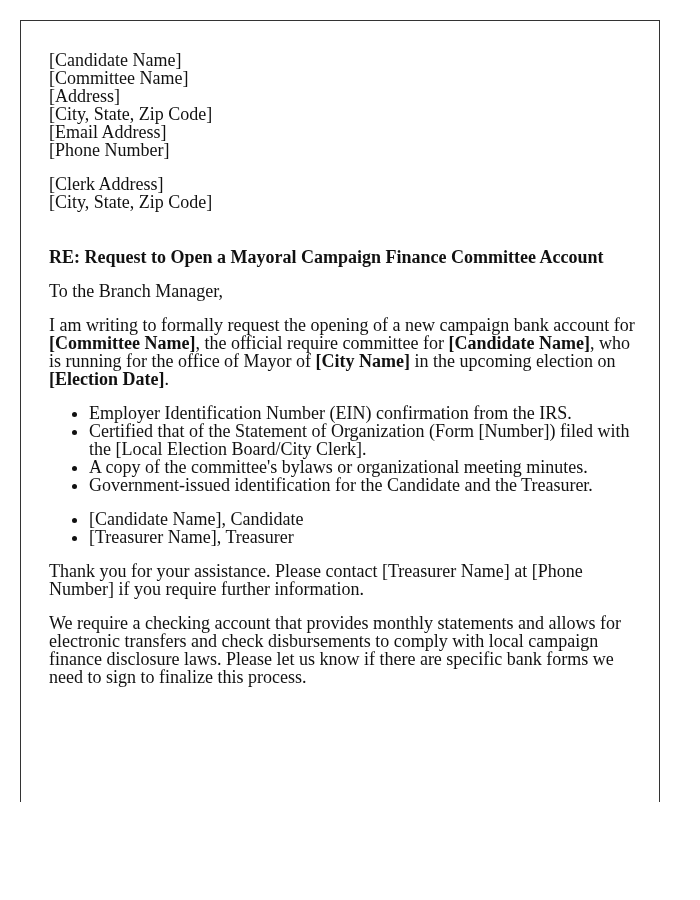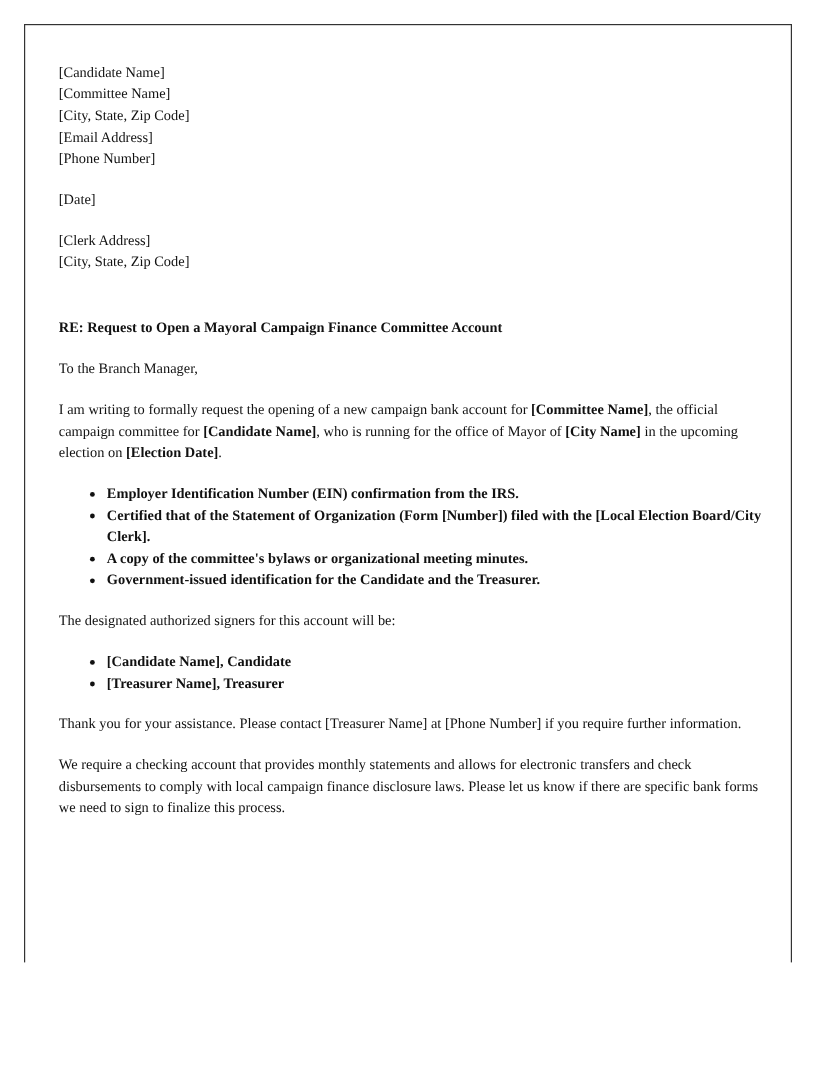--- a/index.html
+++ b/index.html
@@ -15,79 +15,76 @@
       left: 20px;
       top: 20px;
       width: 640px;
       height: 782px;
       border-top: 1px solid #333333;
       border-left: 1px solid #333333;
       border-right: 1px solid #333333;
       box-sizing: border-box;
       overflow: hidden;
       font-family: "Liberation Serif", "DejaVu Serif", serif;
-      font-size: 12px;
+      font-size: 18px;
       line-height: 18px;
       color: #111111;
     }
     .content {
       position: absolute;
       left: 28px;
       top: 30px;
       width: 590px;
     }
     .block { margin: 0 0 16px 0; }
     .line { display: block; }
     p { margin: 0 0 16px 0; }
     .re { font-weight: bold; margin-bottom: 16px; margin-top: 37px; }
     ul {
       margin: 0 0 16px 0;
       padding-left: 40px;
     }
-    ul li { margin: 0; padding: 0; font-weight: bold; }
+    ul li { margin: 0; padding: 0; }
     b { font-weight: bold; }
   </style>
 </head>
 <body>
 
 <div class="page">
   <div class="content">
 
     <div class="block">
       <span class="line">[Candidate Name]</span>
       <span class="line">[Committee Name]</span>
+      <span class="line">[Address]</span>
       <span class="line">[City, State, Zip Code]</span>
       <span class="line">[Email Address]</span>
       <span class="line">[Phone Number]</span>
     </div>
 
-    <div class="block">
-      <span class="line">[Date]</span>
-    </div>
 
     <div class="block">
       <span class="line">[Clerk Address]</span>
       <span class="line">[City, State, Zip Code]</span>
     </div>
 
     <p class="re">RE: Request to Open a Mayoral Campaign Finance Committee Account</p>
 
     <p>To the Branch Manager,</p>
 
-    <p><span>I am writing to formally request the opening of a new campaign bank account for </span><b>[Committee Name]</b><span>, the official campaign committee for </span><b>[Candidate Name]</b><span>, who is running for the office of Mayor of </span><b>[City Name]</b><span> in the upcoming election on </span><b>[Election Date]</b><span>.</span></p>
+    <p><span>I am writing to formally request the opening of a new campaign bank account for </span><b>[Committee Name]</b><span>, the official require committee for </span><b>[Candidate Name]</b><span>, who is running for the office of Mayor of </span><b>[City Name]</b><span> in the upcoming election on </span><b>[Election Date]</b><span>.</span></p>
 
 
     <ul>
       <li>Employer Identification Number (EIN) confirmation from the IRS.</li>
       <li>Certified that of the Statement of Organization (Form [Number]) filed with the [Local Election Board/City Clerk].</li>
       <li>A copy of the committee's bylaws or organizational meeting minutes.</li>
       <li>Government-issued identification for the Candidate and the Treasurer.</li>
     </ul>
 
-    <p>The designated authorized signers for this account will be:</p>
 
     <ul>
       <li>[Candidate Name], Candidate</li>
       <li>[Treasurer Name], Treasurer</li>
     </ul>
 
     <p>Thank you for your assistance. Please contact [Treasurer Name] at [Phone Number] if you require further information.</p>
 
     <p>We require a checking account that provides monthly statements and allows for electronic transfers and check disbursements to comply with local campaign finance disclosure laws. Please let us know if there are specific bank forms we need to sign to finalize this process.</p>
 

